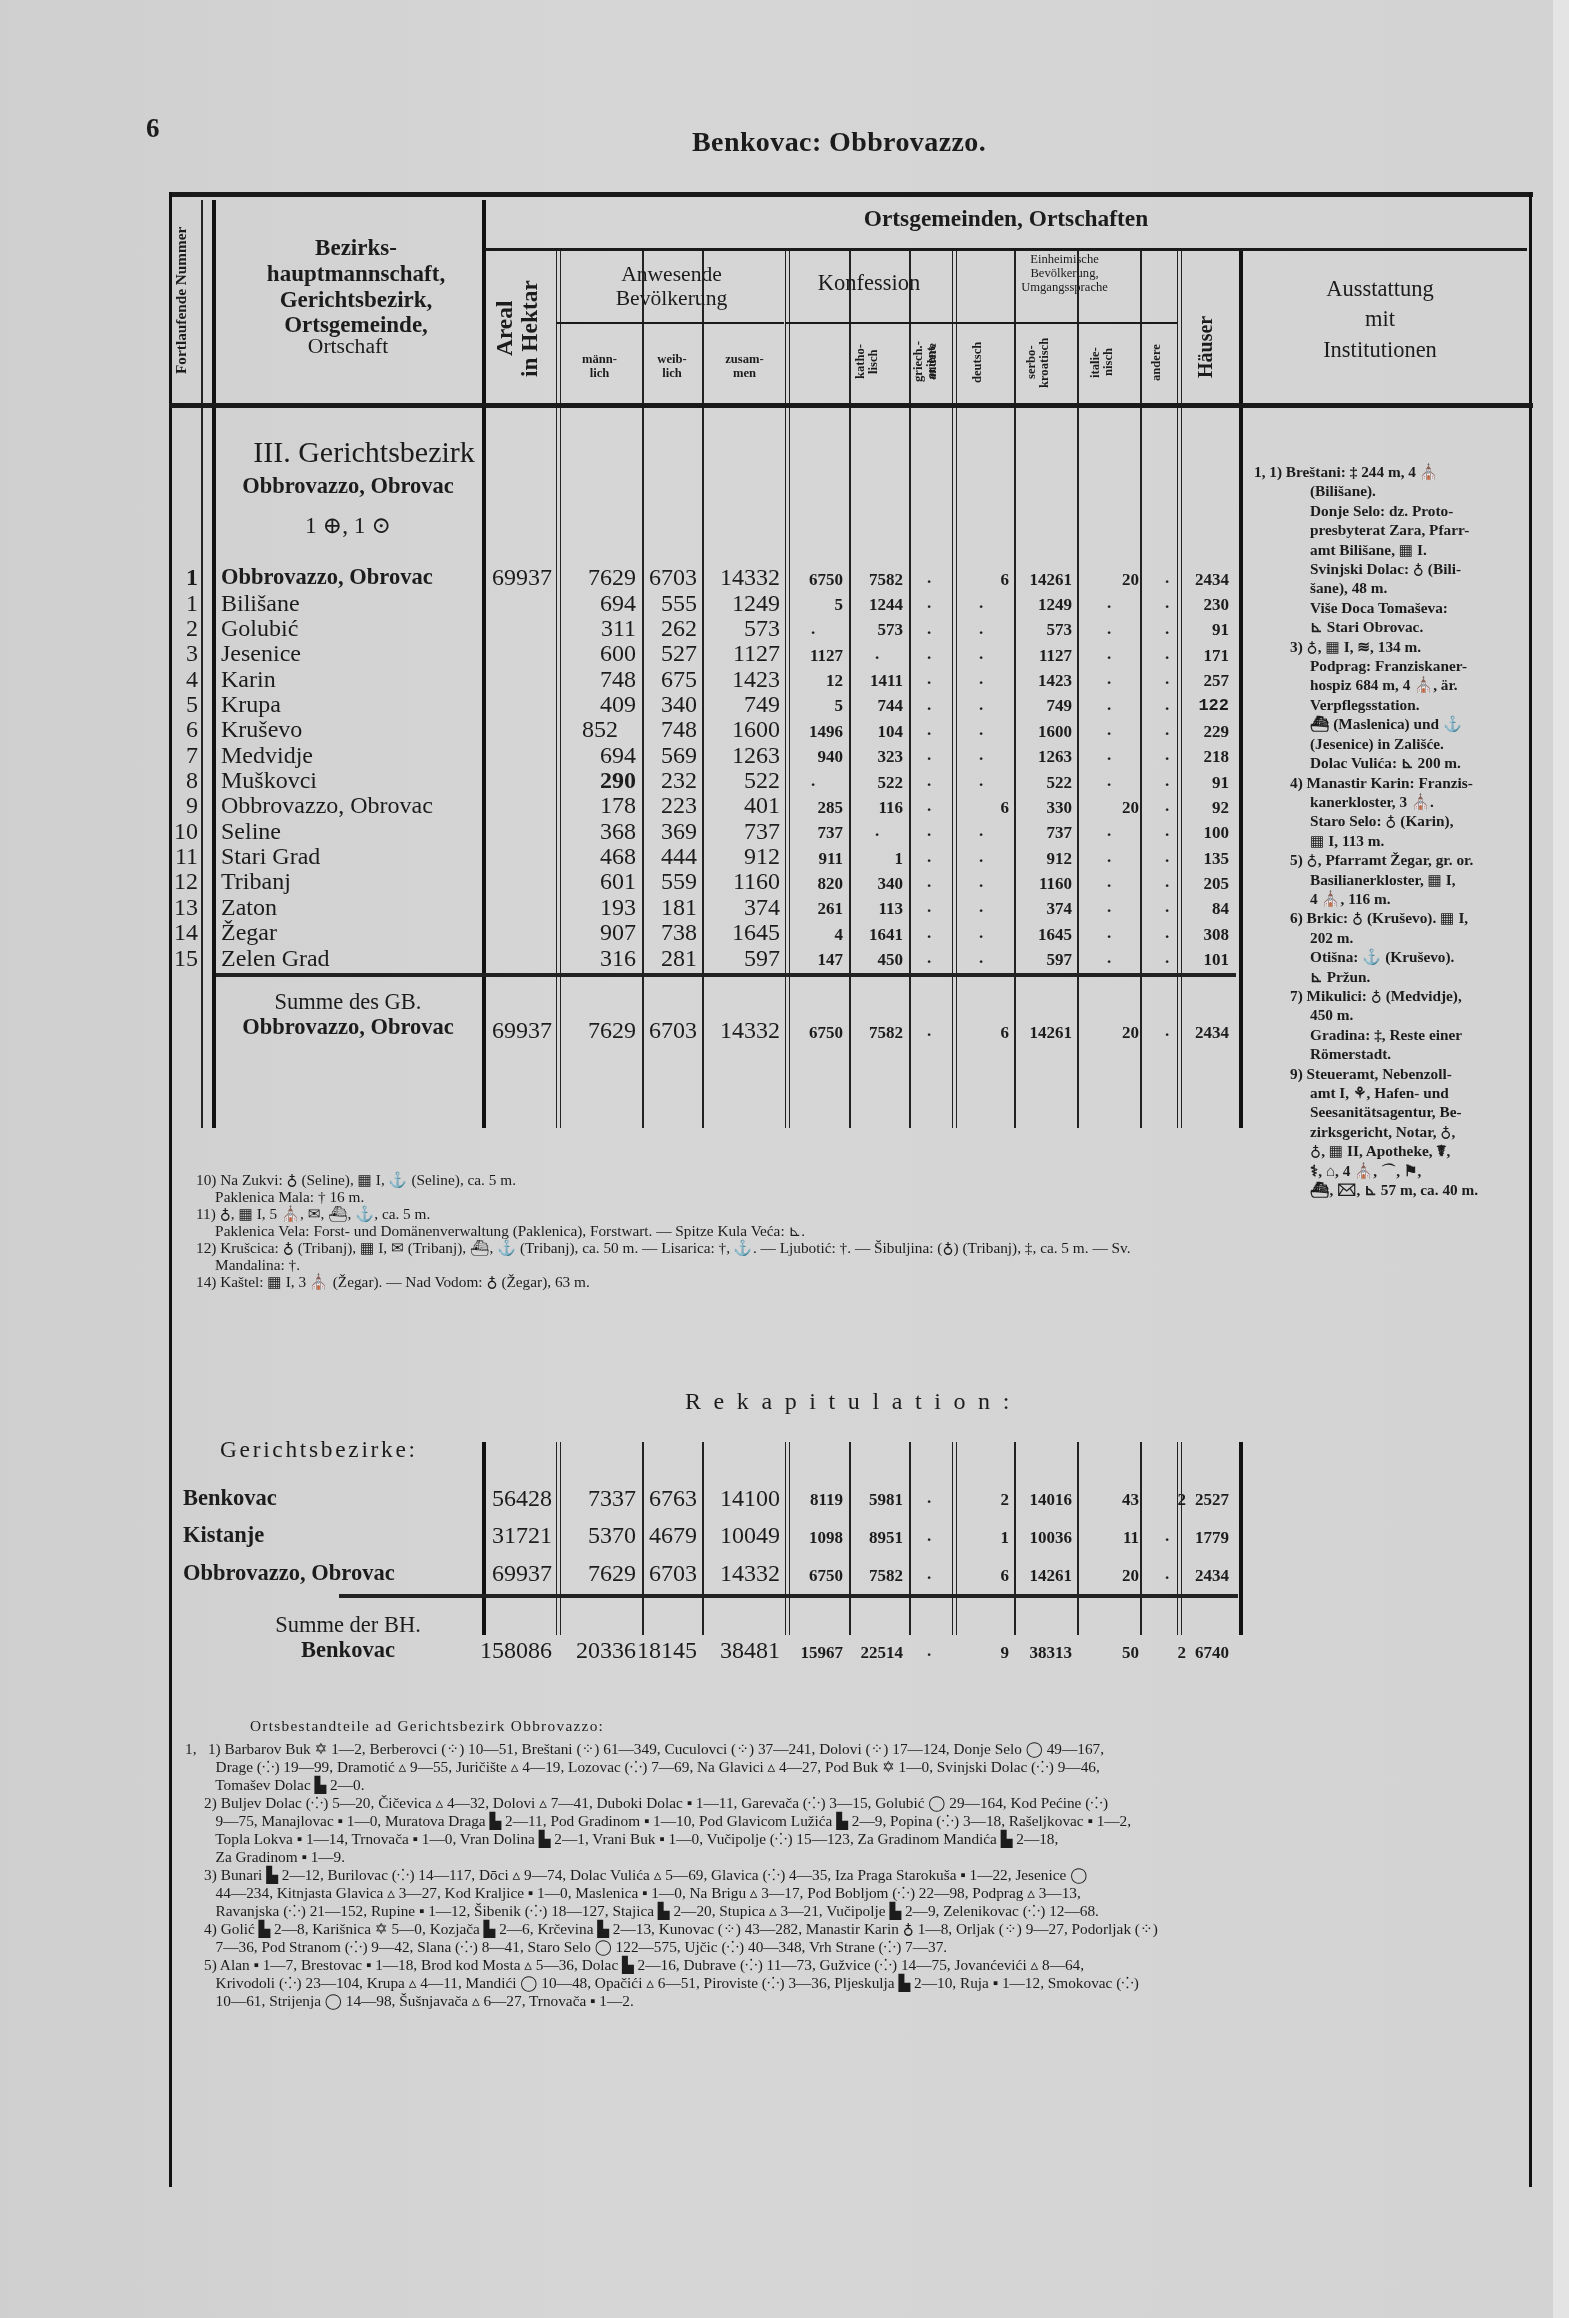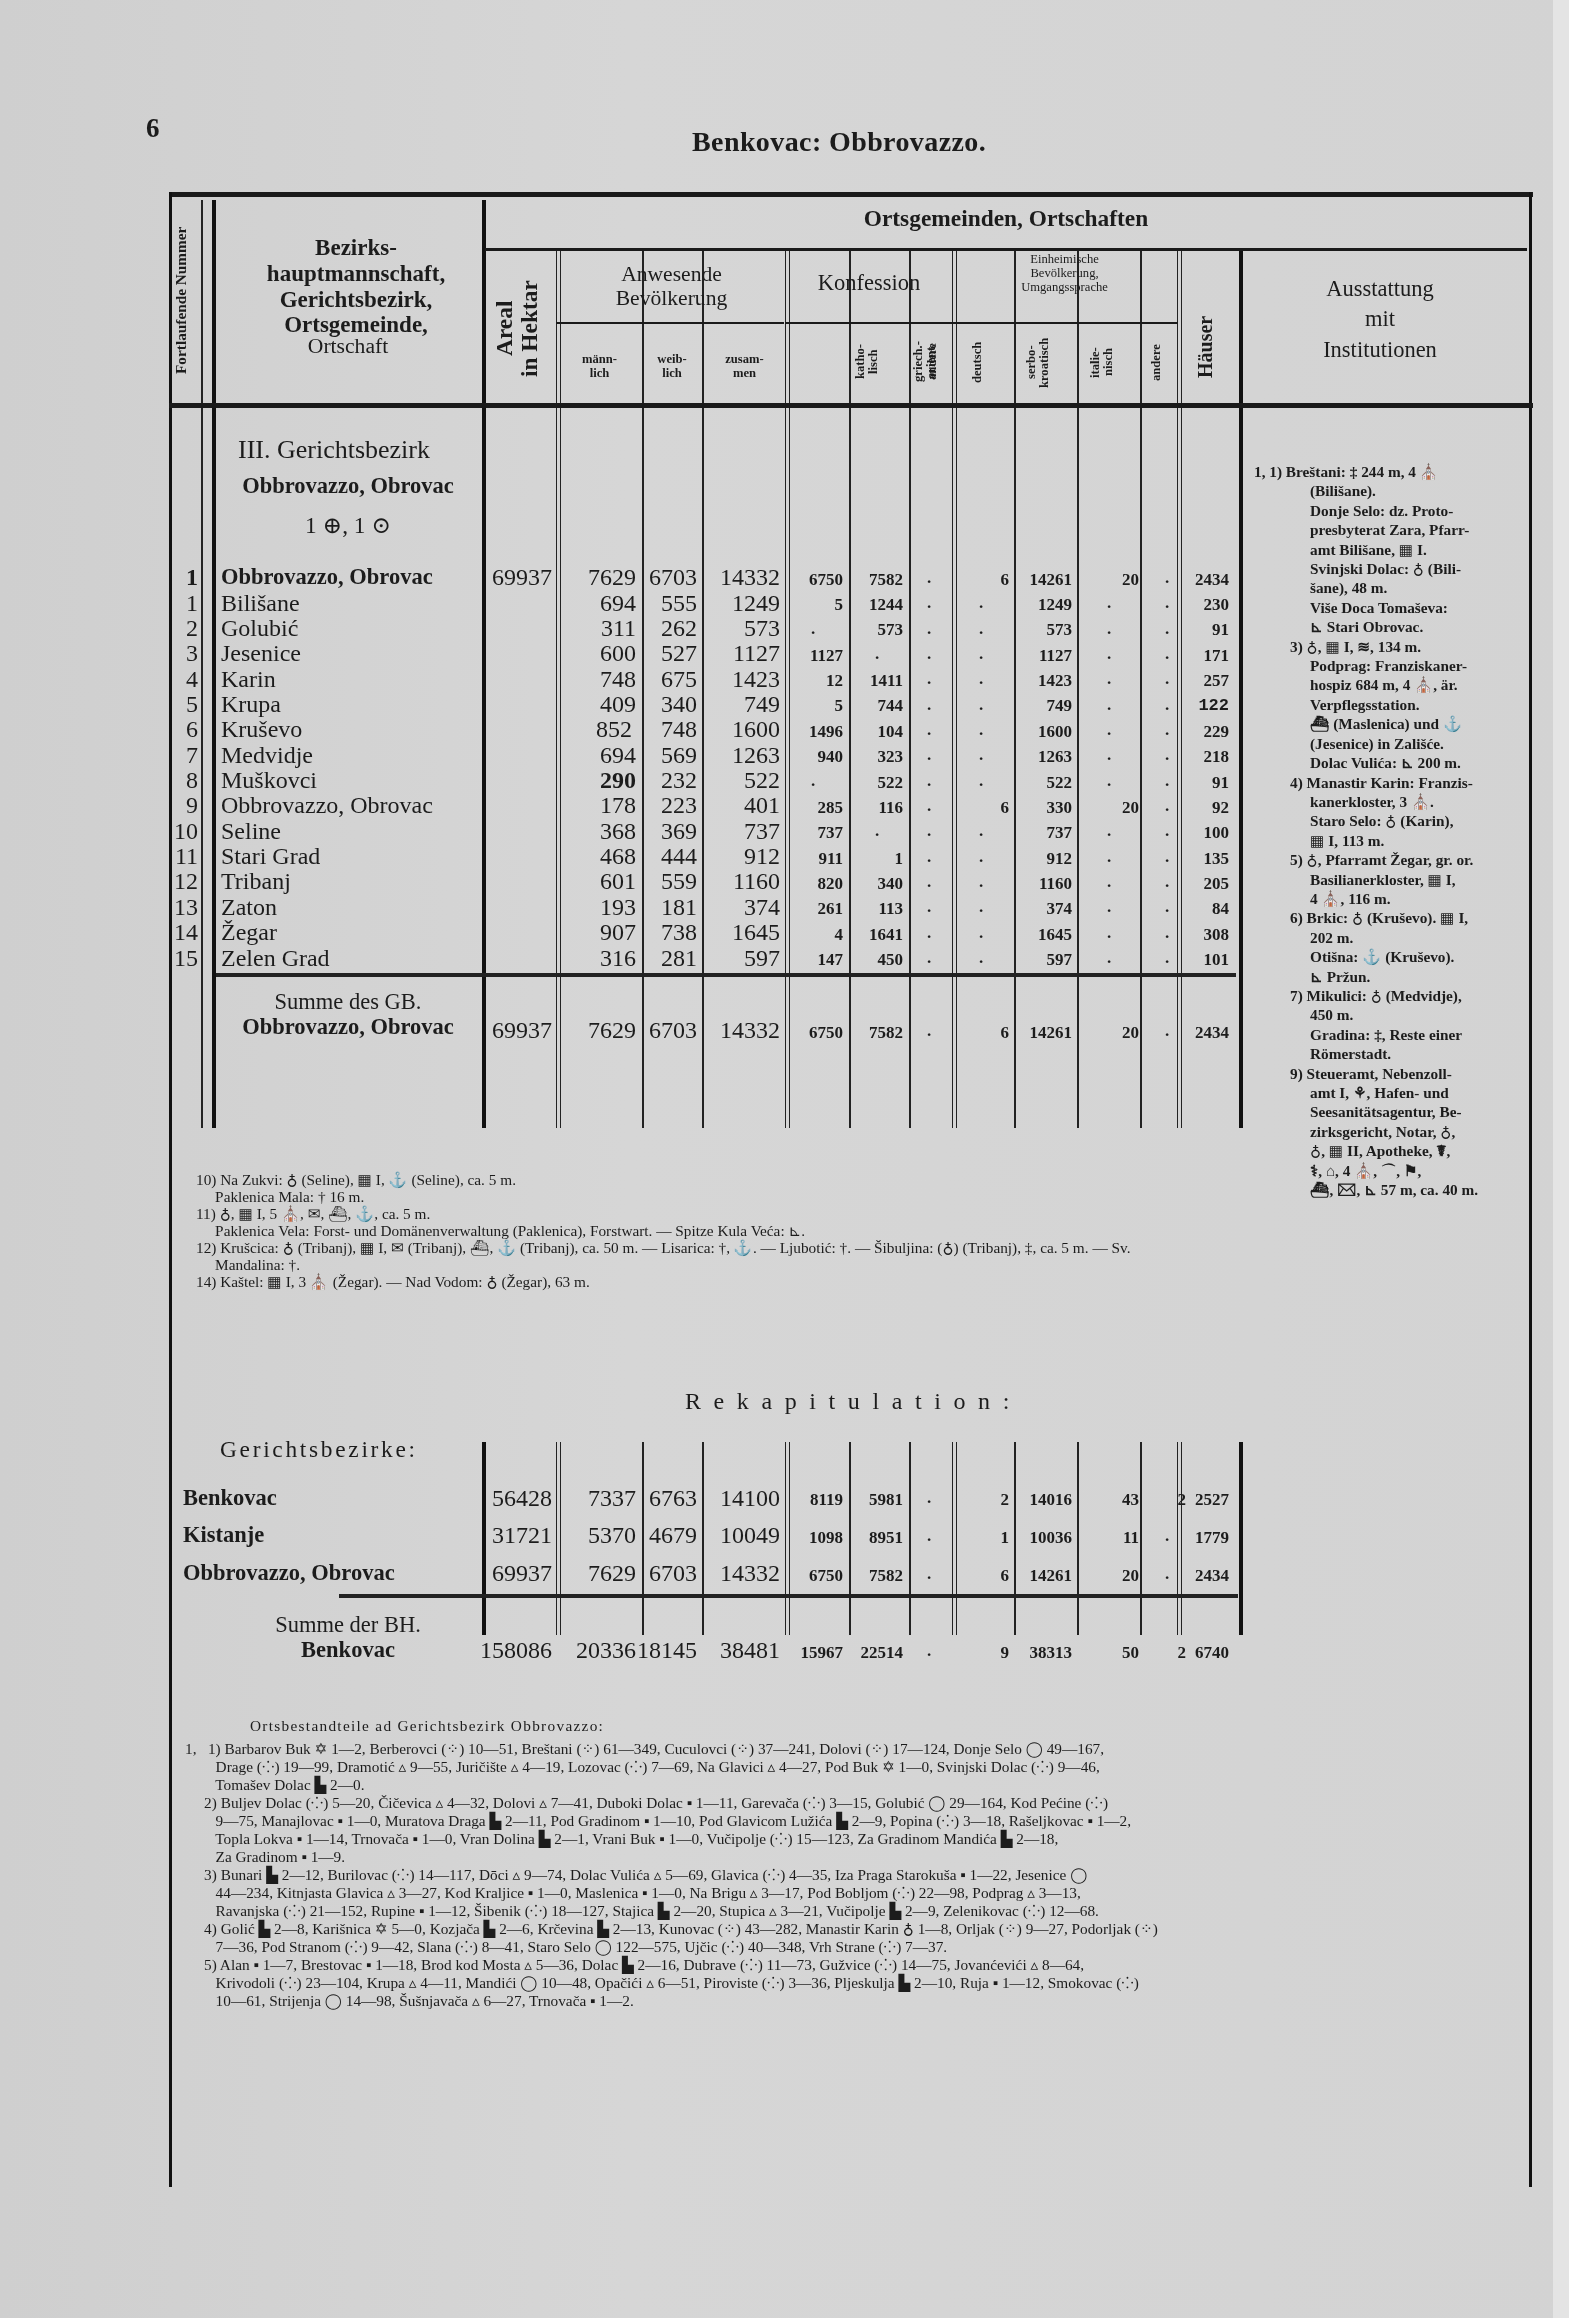--- a/index.html
+++ b/index.html
@@ -183,21 +183,21 @@
     <div class="rot bold" style="left:971px;top:325px;width:21.6px;height:75px;font-size:12.6px;white-space:pre-line;">deutsch</div>
     <div class="rot bold" style="left:1025px;top:325px;width:36px;height:75px;font-size:12.6px;white-space:pre-line;">serbo-
 kroatisch</div>
     <div class="rot bold" style="left:1089px;top:325px;width:36px;height:75px;font-size:12.6px;white-space:pre-line;">italie-
 nisch</div>
     <div class="rot bold" style="left:1150px;top:325px;width:21.6px;height:75px;font-size:12.6px;white-space:pre-line;">andere</div>
     <div class="rot bold" style="left:1195px;top:297px;width:27px;height:99px;font-size:20px;">Häuser</div>
     <div class="hdr-text" style="left:1245px;top:274px;width:270px;font-size:22.5px;white-space:pre-line;line-height:1.35;">Ausstattung
 mit
 Institutionen</div>
-    <div class="hdr-text" style="left:202px;top:435px;width:264px;font-size:26px;">III. Gerichtsbezirk</div>
+    <div class="hdr-text" style="left:232px;top:435px;width:264px;font-size:30px;">III. Gerichtsbezirk</div>
     <div class="hdr-text bold" style="left:216px;top:473px;width:264px;font-size:22.5px;">Obbrovazzo, Obrovac</div>
     <div class="hdr-text" style="left:216px;top:512px;width:264px;font-size:23.4px;">1 ⊕, 1 ⊙</div>
     <div class="num" style="left:167px;top:564px;font-weight:bold;">1</div>
     <div class="name" style="left:221px;top:564px;font-weight:bold;font-size:22.5px;">Obbrovazzo, Obrovac</div>
     <div class="cell" style="left:446px;width:106px;top:564px;">69937</div>
     <div class="cell" style="left:530px;width:106px;top:564px;">7629</div>
     <div class="cell" style="left:591px;width:106px;top:564px;">6703</div>
     <div class="cell" style="left:674px;width:106px;top:564px;">14332</div>
     <div class="cell small" style="left:737px;width:106px;top:570px;">6750</div>
     <div class="cell small" style="left:797px;width:106px;top:570px;">7582</div>
@@ -267,21 +267,21 @@
     <div class="cell small" style="left:737px;width:106px;top:696px;">5</div>
     <div class="cell small" style="left:797px;width:106px;top:696px;">744</div>
     <div class="cell small dot" style="left:972px;width:18px;top:695px;">.</div>
     <div class="cell small" style="left:966px;width:106px;top:696px;">749</div>
     <div class="cell small dot" style="left:1100px;width:18px;top:695px;">.</div>
     <div class="cell small" style="left:1123px;width:106px;top:696px;font-family:Liberation Mono, monospace;">122</div>
     <div class="cell small dot" style="left:920px;width:18px;top:695px;">.</div>
     <div class="cell small dot" style="left:1158px;width:18px;top:695px;">.</div>
     <div class="num" style="left:167px;top:716px;">6</div>
     <div class="name" style="left:221px;top:716px;">Kruševo</div>
-    <div class="cell" style="left:526px;width:106px;top:716px;">852</div>
+    <div class="cell" style="left:512px;width:106px;top:716px;">852</div>
     <div class="cell" style="left:591px;width:106px;top:716px;">748</div>
     <div class="cell" style="left:674px;width:106px;top:716px;">1600</div>
     <div class="cell small" style="left:737px;width:106px;top:722px;">1496</div>
     <div class="cell small" style="left:797px;width:106px;top:722px;">104</div>
     <div class="cell small dot" style="left:972px;width:18px;top:720px;">.</div>
     <div class="cell small" style="left:966px;width:106px;top:722px;">1600</div>
     <div class="cell small dot" style="left:1100px;width:18px;top:720px;">.</div>
     <div class="cell small" style="left:1123px;width:106px;top:722px;">229</div>
     <div class="cell small dot" style="left:920px;width:18px;top:720px;">.</div>
     <div class="cell small dot" style="left:1158px;width:18px;top:720px;">.</div>

